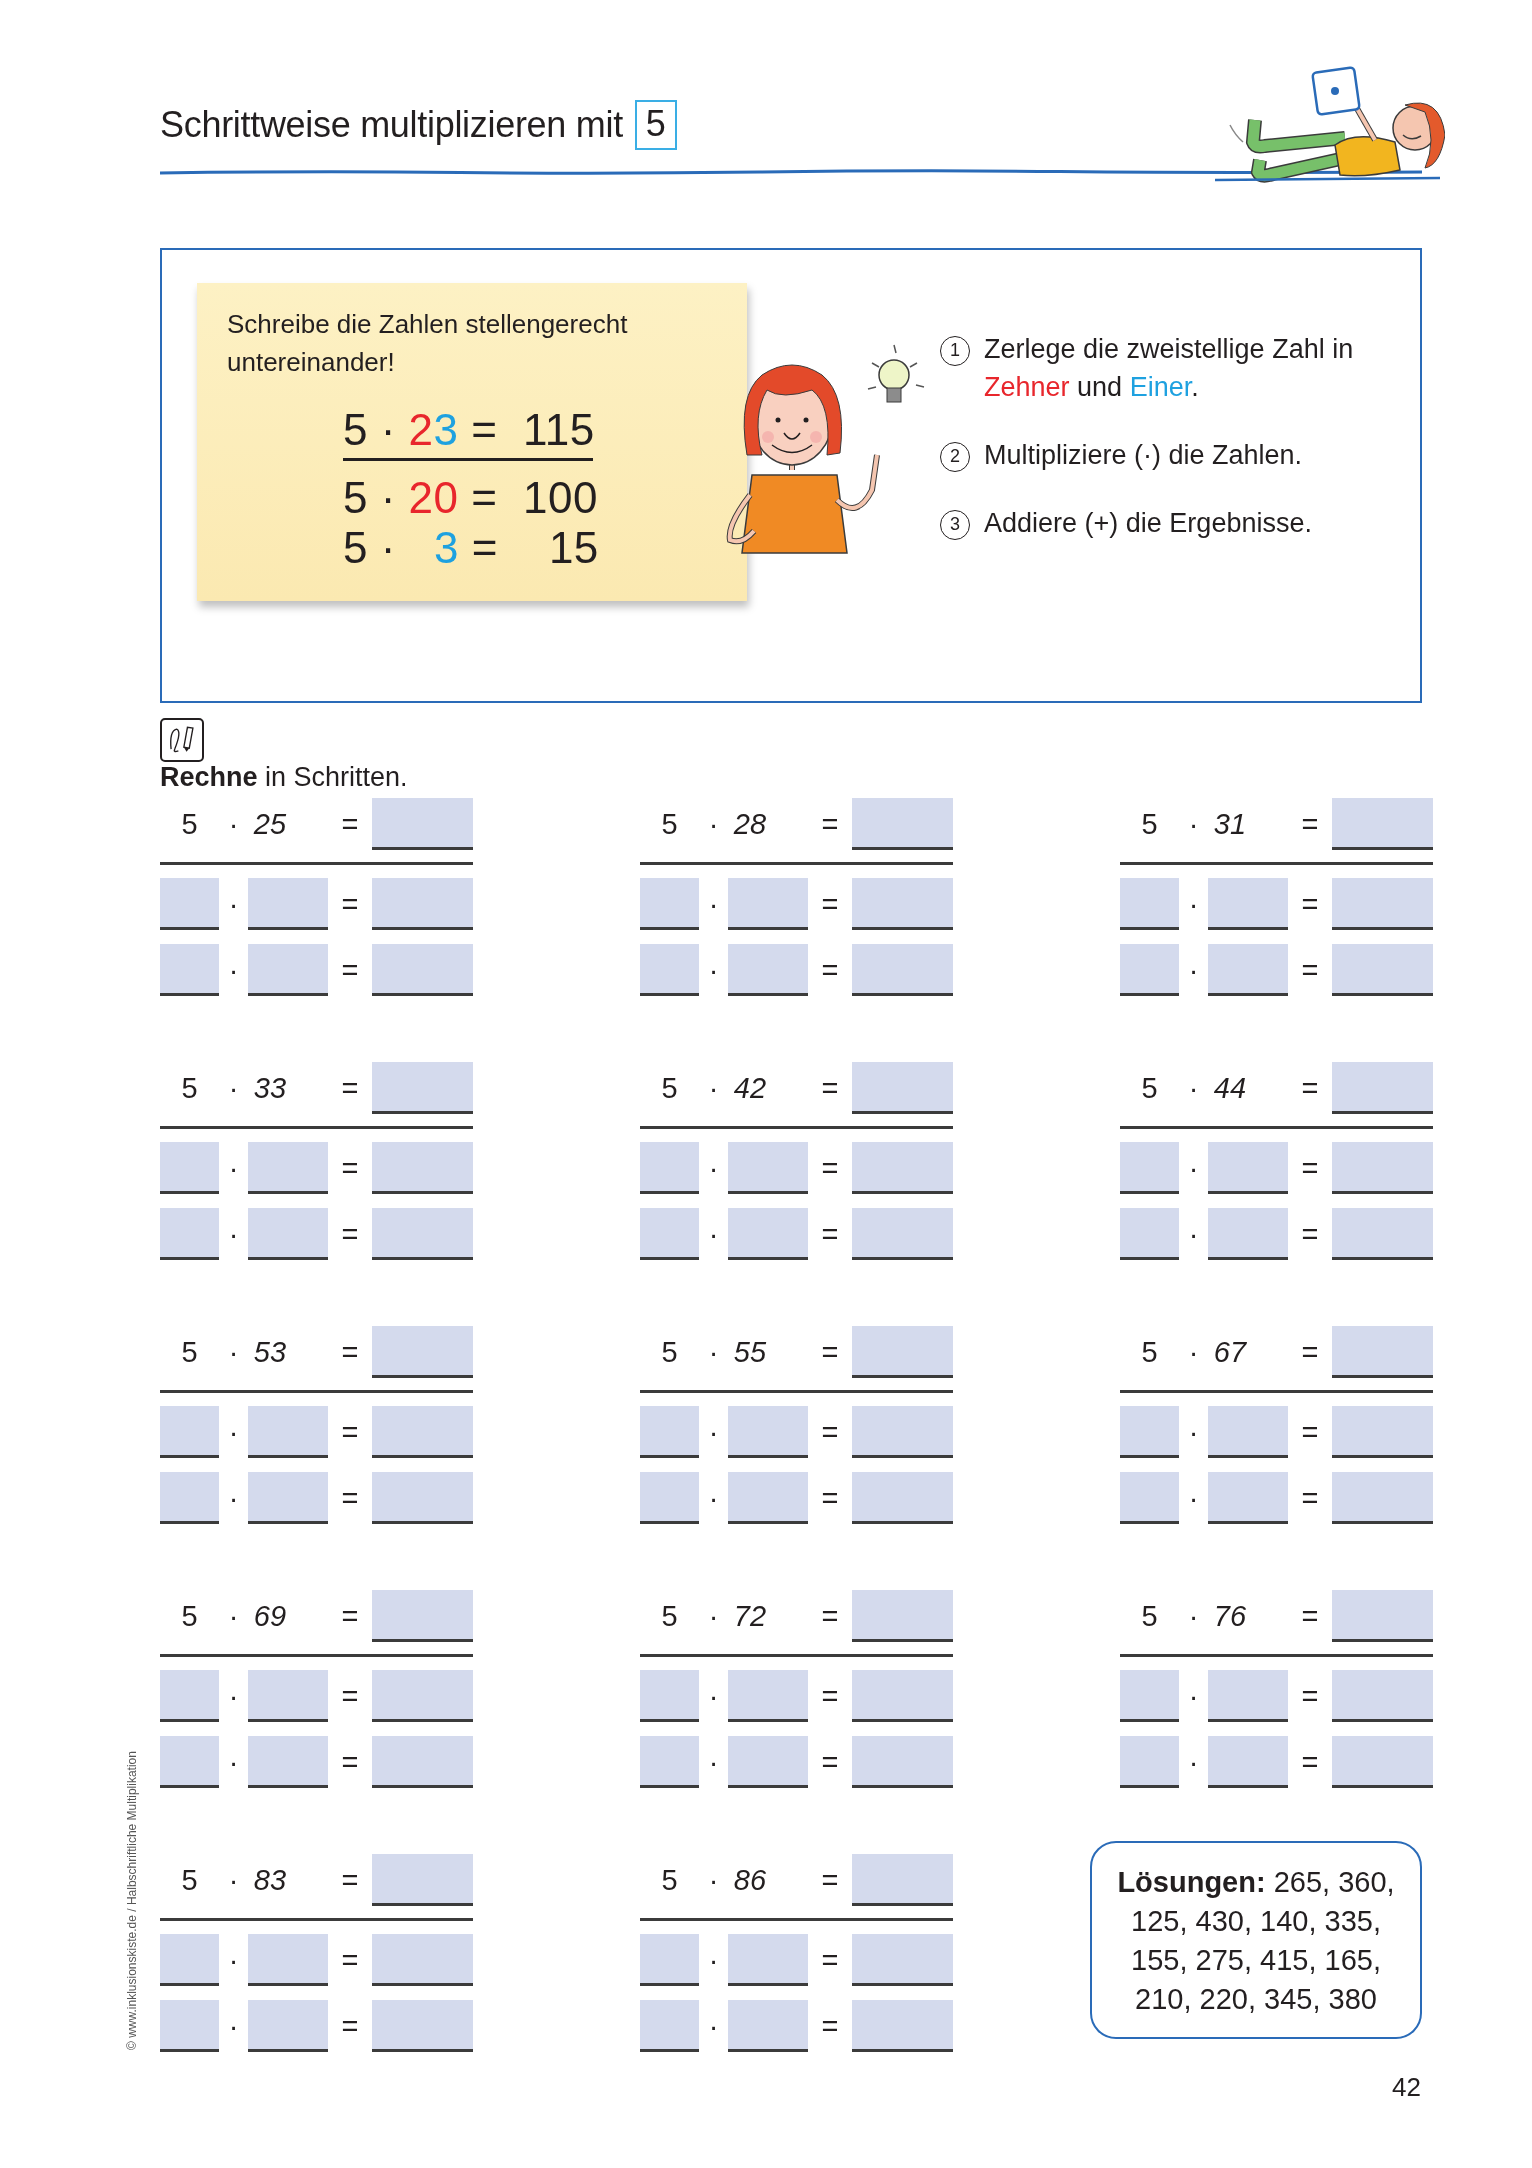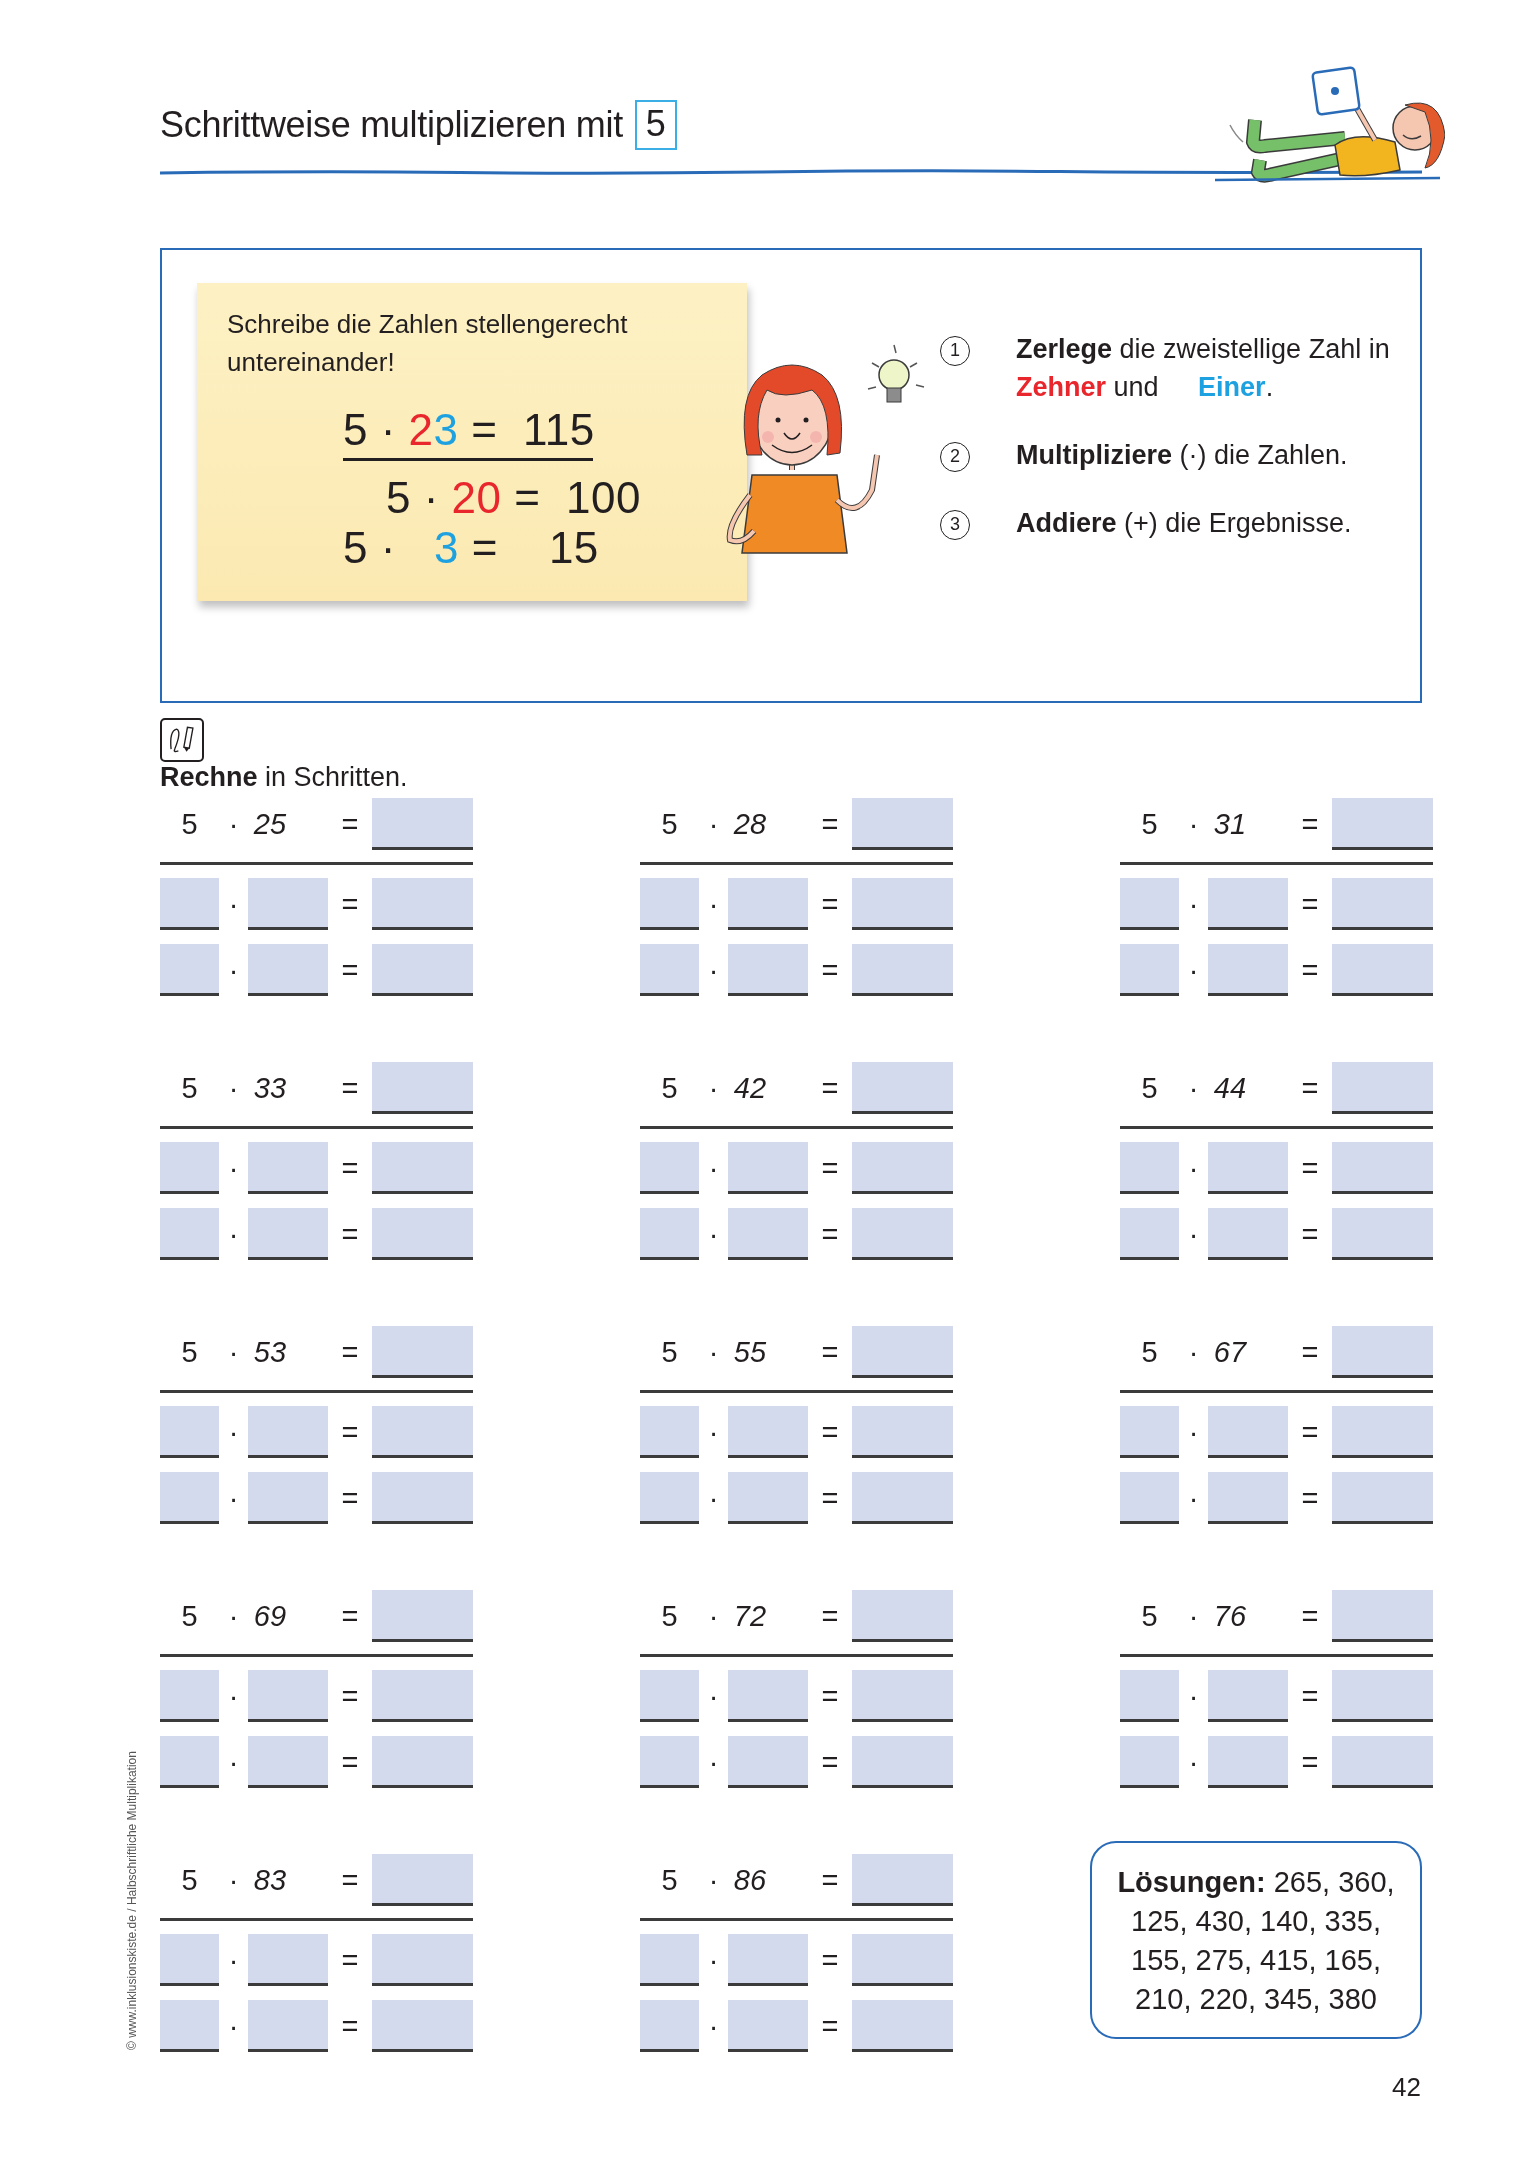--- a/index.html
+++ b/index.html
@@ -12,31 +12,31 @@
   .wavy-line { position: absolute; left: 160px; top: 169px; width: 1262px; height: 6px; }
 
   .mascot-top { position: absolute; left: 1215px; top: 50px; width: 230px; height: 135px; }
 
   .info-box { position: absolute; left: 160px; top: 248px; width: 1262px; height: 455px; border: 2px solid #2a6bb8; }
   .note { position: absolute; left: 35px; top: 33px; width: 550px; height: 318px; background: linear-gradient(180deg, #fdf1c4 0%, #fbe9b1 100%); box-shadow: 2px 6px 8px rgba(0,0,0,0.25); }
   .note-text { position: absolute; left: 30px; top: 22px; font-size: 26px; line-height: 38px; }
   .eq { position: absolute; left: 146px; font-size: 44px; white-space: pre; letter-spacing: 0.5px; text-align: right; }
   .eq1 { top: 122px; }
   .eq-rule { position: absolute; left: 146px; top: 175px; width: 250px; height: 3px; background: #231f20; }
-  .eq2 { top: 190px; margin-left: 43px; }
+  .eq2 { top: 190px; }
   .eq3 { top: 240px; }
   .red { color: #e8262c; }
   .blue { color: #1ea1e0; }
 
   .girl { position: absolute; left: 510px; top: 55px; width: 260px; height: 290px; }
 
   .steps { position: absolute; left: 778px; top: 80px; font-size: 27px; line-height: 38px; }
   .step { position: relative; padding-left: 44px; margin-bottom: 30px; }
   .step .circ { position: absolute; left: 0; top: 6px; width: 30px; height: 30px; border: 1.5px solid #231f20; border-radius: 50%; font-size: 18px; line-height: 27px; text-align: center; }
-  .step b { font-weight: bold; margin-left: 32px; }
+  .step b { font-weight: normal; }
 
   .task { position: absolute; left: 160px; top: 718px; display: flex; align-items: flex-start; flex-direction: column; }
   .task .pen { width: 44px; height: 44px; border: 2px solid #231f20; border-radius: 5px; margin-right: 20px; }
   .task .label { font-size: 27px; }
   .task .label b { font-weight: bold; }
 
   .problem { position: absolute; width: 313px; height: 210px; }
   .row { position: absolute; left: 0; width: 313px; height: 52px; }
   .row.r1 { top: 0; }
   .row.r2 { top: 80px; }

